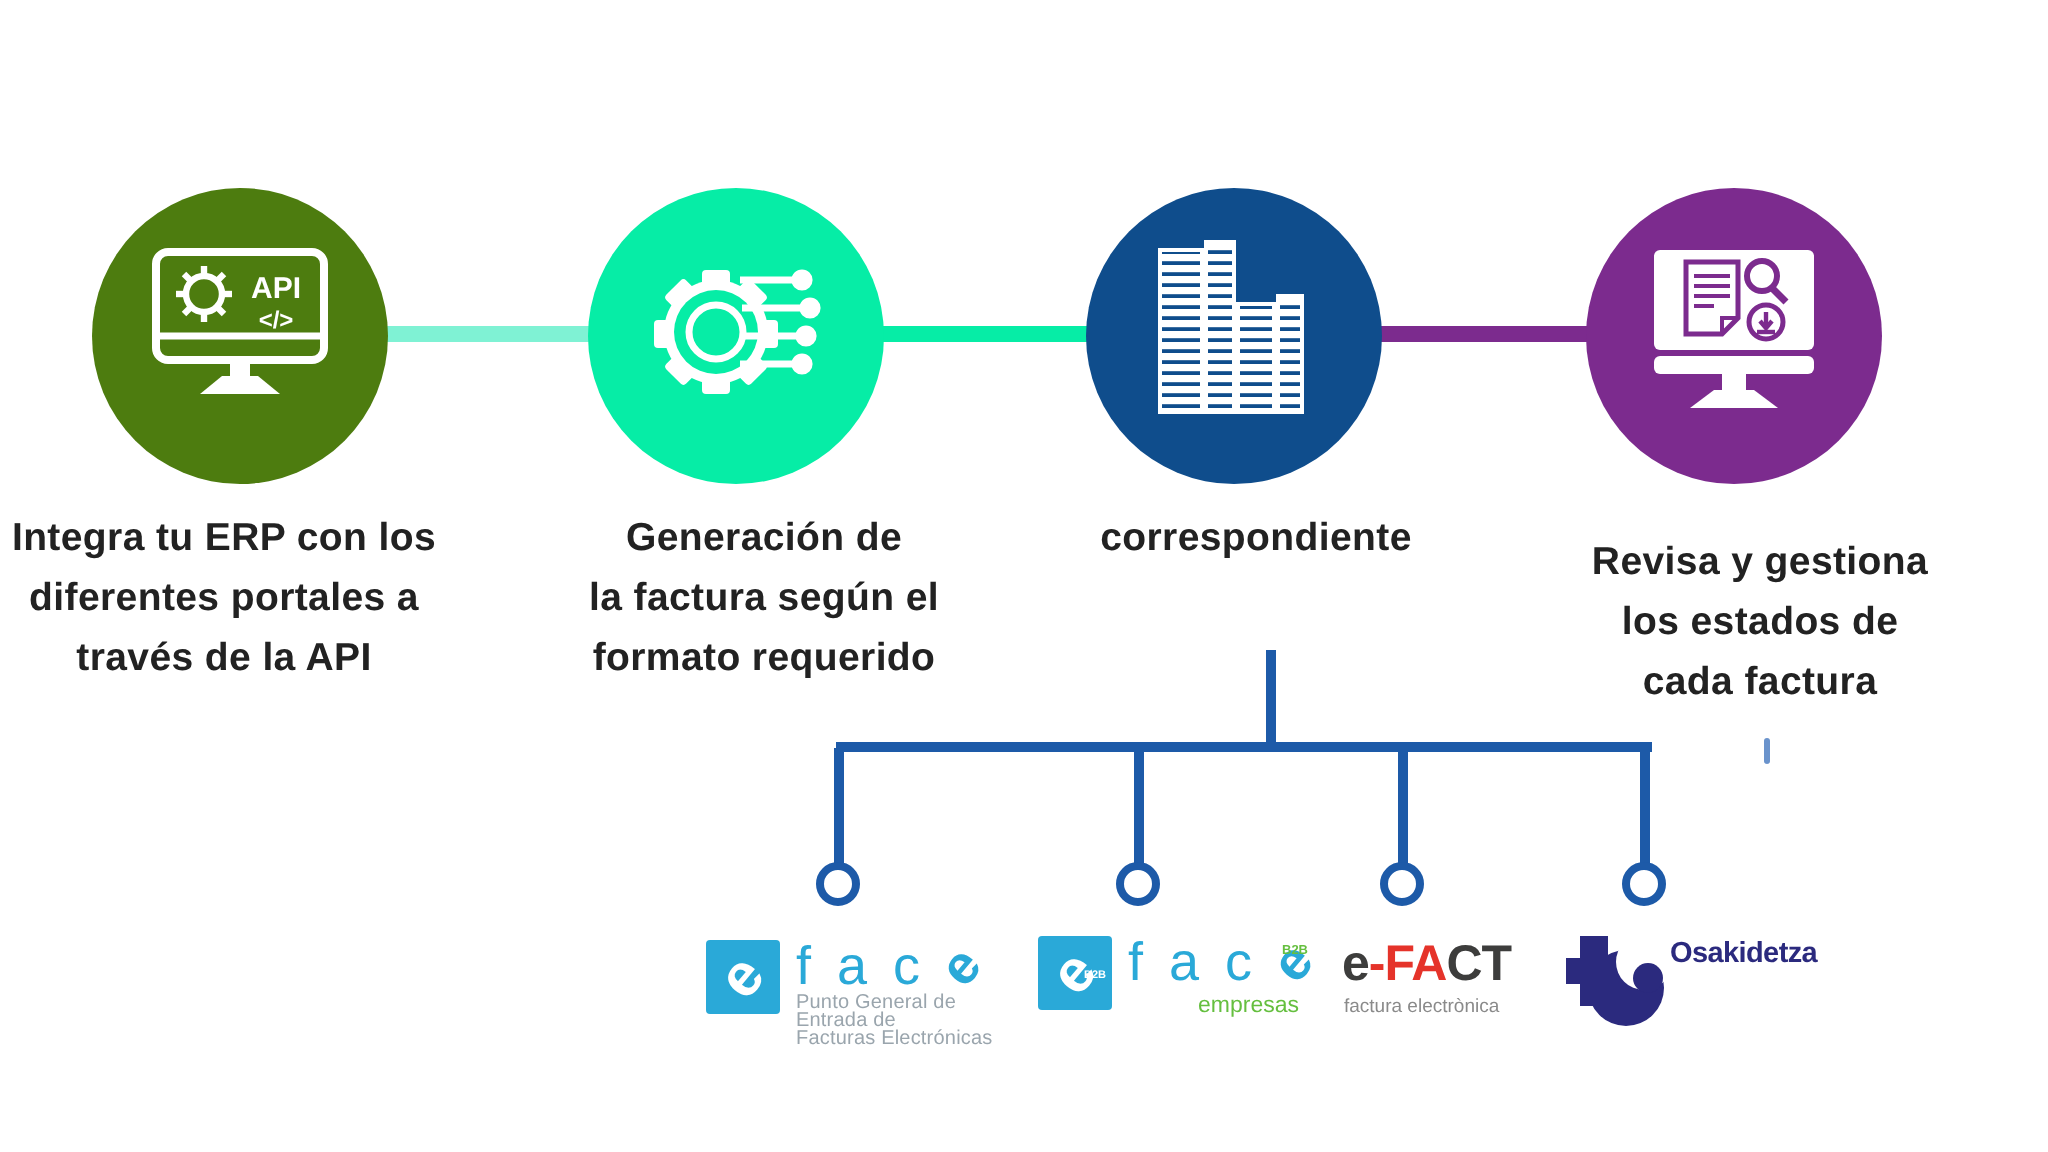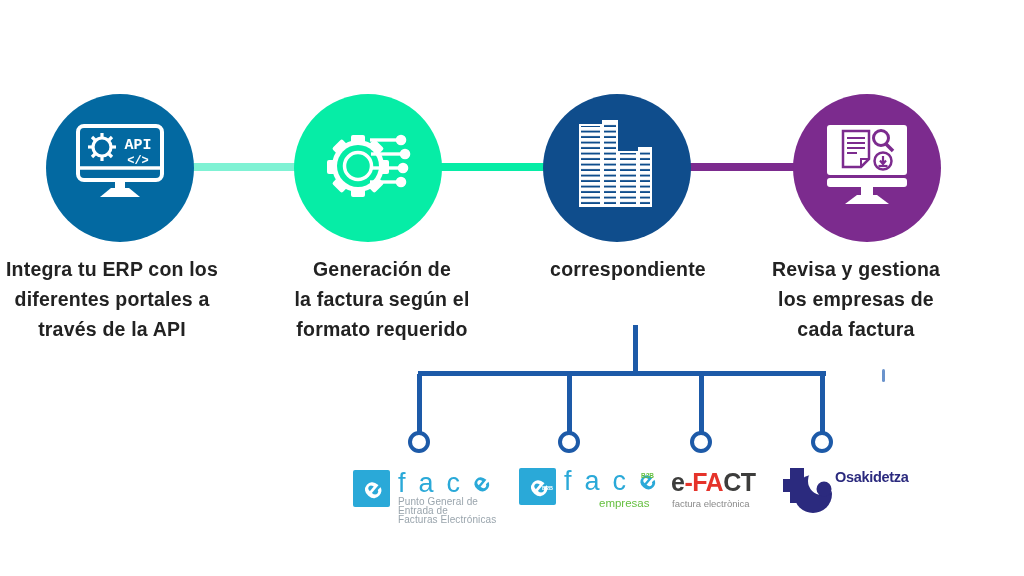--- a/index.html
+++ b/index.html
@@ -3,35 +3,35 @@
 <meta charset="utf-8">
 <style>
   html,body{margin:0;padding:0;background:#ffffff;}
   .canvas{position:relative;width:1024px;height:576px;background:#ffffff;overflow:hidden;
           font-family:"Liberation Sans", sans-serif;}
   .abs{position:absolute;}
 
   
   .step-circle{position:absolute;top:94px;width:148px;height:148px;border-radius:50%;
                display:flex;align-items:center;justify-content:center;z-index:2;}
-  .c1{left:46px;background:#0369a1;font-family:Liberation Mono, monospace;}
+  .c1{left:46px;background:#4d7c0f;}
   .c2{left:294px;background:#06eda6;}
   .c3{left:543px;background:#0f4d8c;}
   .c4{left:793px;background:#7c2b8e;}
 
   
   .conn{position:absolute;top:163px;height:8px;z-index:1;}
   .conn1{left:185px;width:120px;background:#7ff2d4;}
   .conn2{left:434px;width:116px;background:#06eda6;}
   .conn3{left:684px;width:116px;background:#7c2b8e;}
 
   
   .caption{position:absolute;top:254px;width:280px;text-align:center;color:#222222;
            font-size:19.5px;line-height:30px;font-weight:700;letter-spacing:0.2px;}
-  .cap1{left:-28px;} .cap2{left:242px;} .cap3{left:488px;} .cap4{left:716px;}
+  .cap1{left:-28px;} .cap2{left:242px;} .cap3{left:488px;} .cap4{left:740px;margin-top:12px;}
   .caption span{display:block;}
 
   
   .tree-line{position:absolute;background:#1d5aa8;}
   .stem{left:633px;top:325px;width:5px;height:48px;}
   .hbar{left:418px;top:371px;width:408px;height:5px;}
   .drop{top:374px;width:5px;height:58px;}
   .d1{left:417px;} .d2{left:567px;} .d3{left:699px;} .d4{left:820px;}
   .node{position:absolute;top:431px;width:14px;height:14px;border:4.5px solid #1d5aa8;
         border-radius:50%;background:#fff;}
@@ -172,21 +172,21 @@
   <div class="caption cap2">
     <span>Generación de</span>
     <span>la factura según el</span>
     <span>formato requerido</span>
   </div>
   <div class="caption cap3">
     <span>correspondiente</span>
   </div>
   <div class="caption cap4">
     <span>Revisa y gestiona</span>
-    <span>los empresas de</span>
+    <span>los estados de</span>
     <span>cada factura</span>
   </div>
 
   <div class="tree-line stem"></div>
   <div class="tree-line hbar"></div>
   <div class="tree-line drop d1"></div>
   <div class="tree-line drop d2"></div>
   <div class="tree-line drop d3"></div>
   <div class="tree-line drop d4"></div>
   <div class="node n1"></div>

